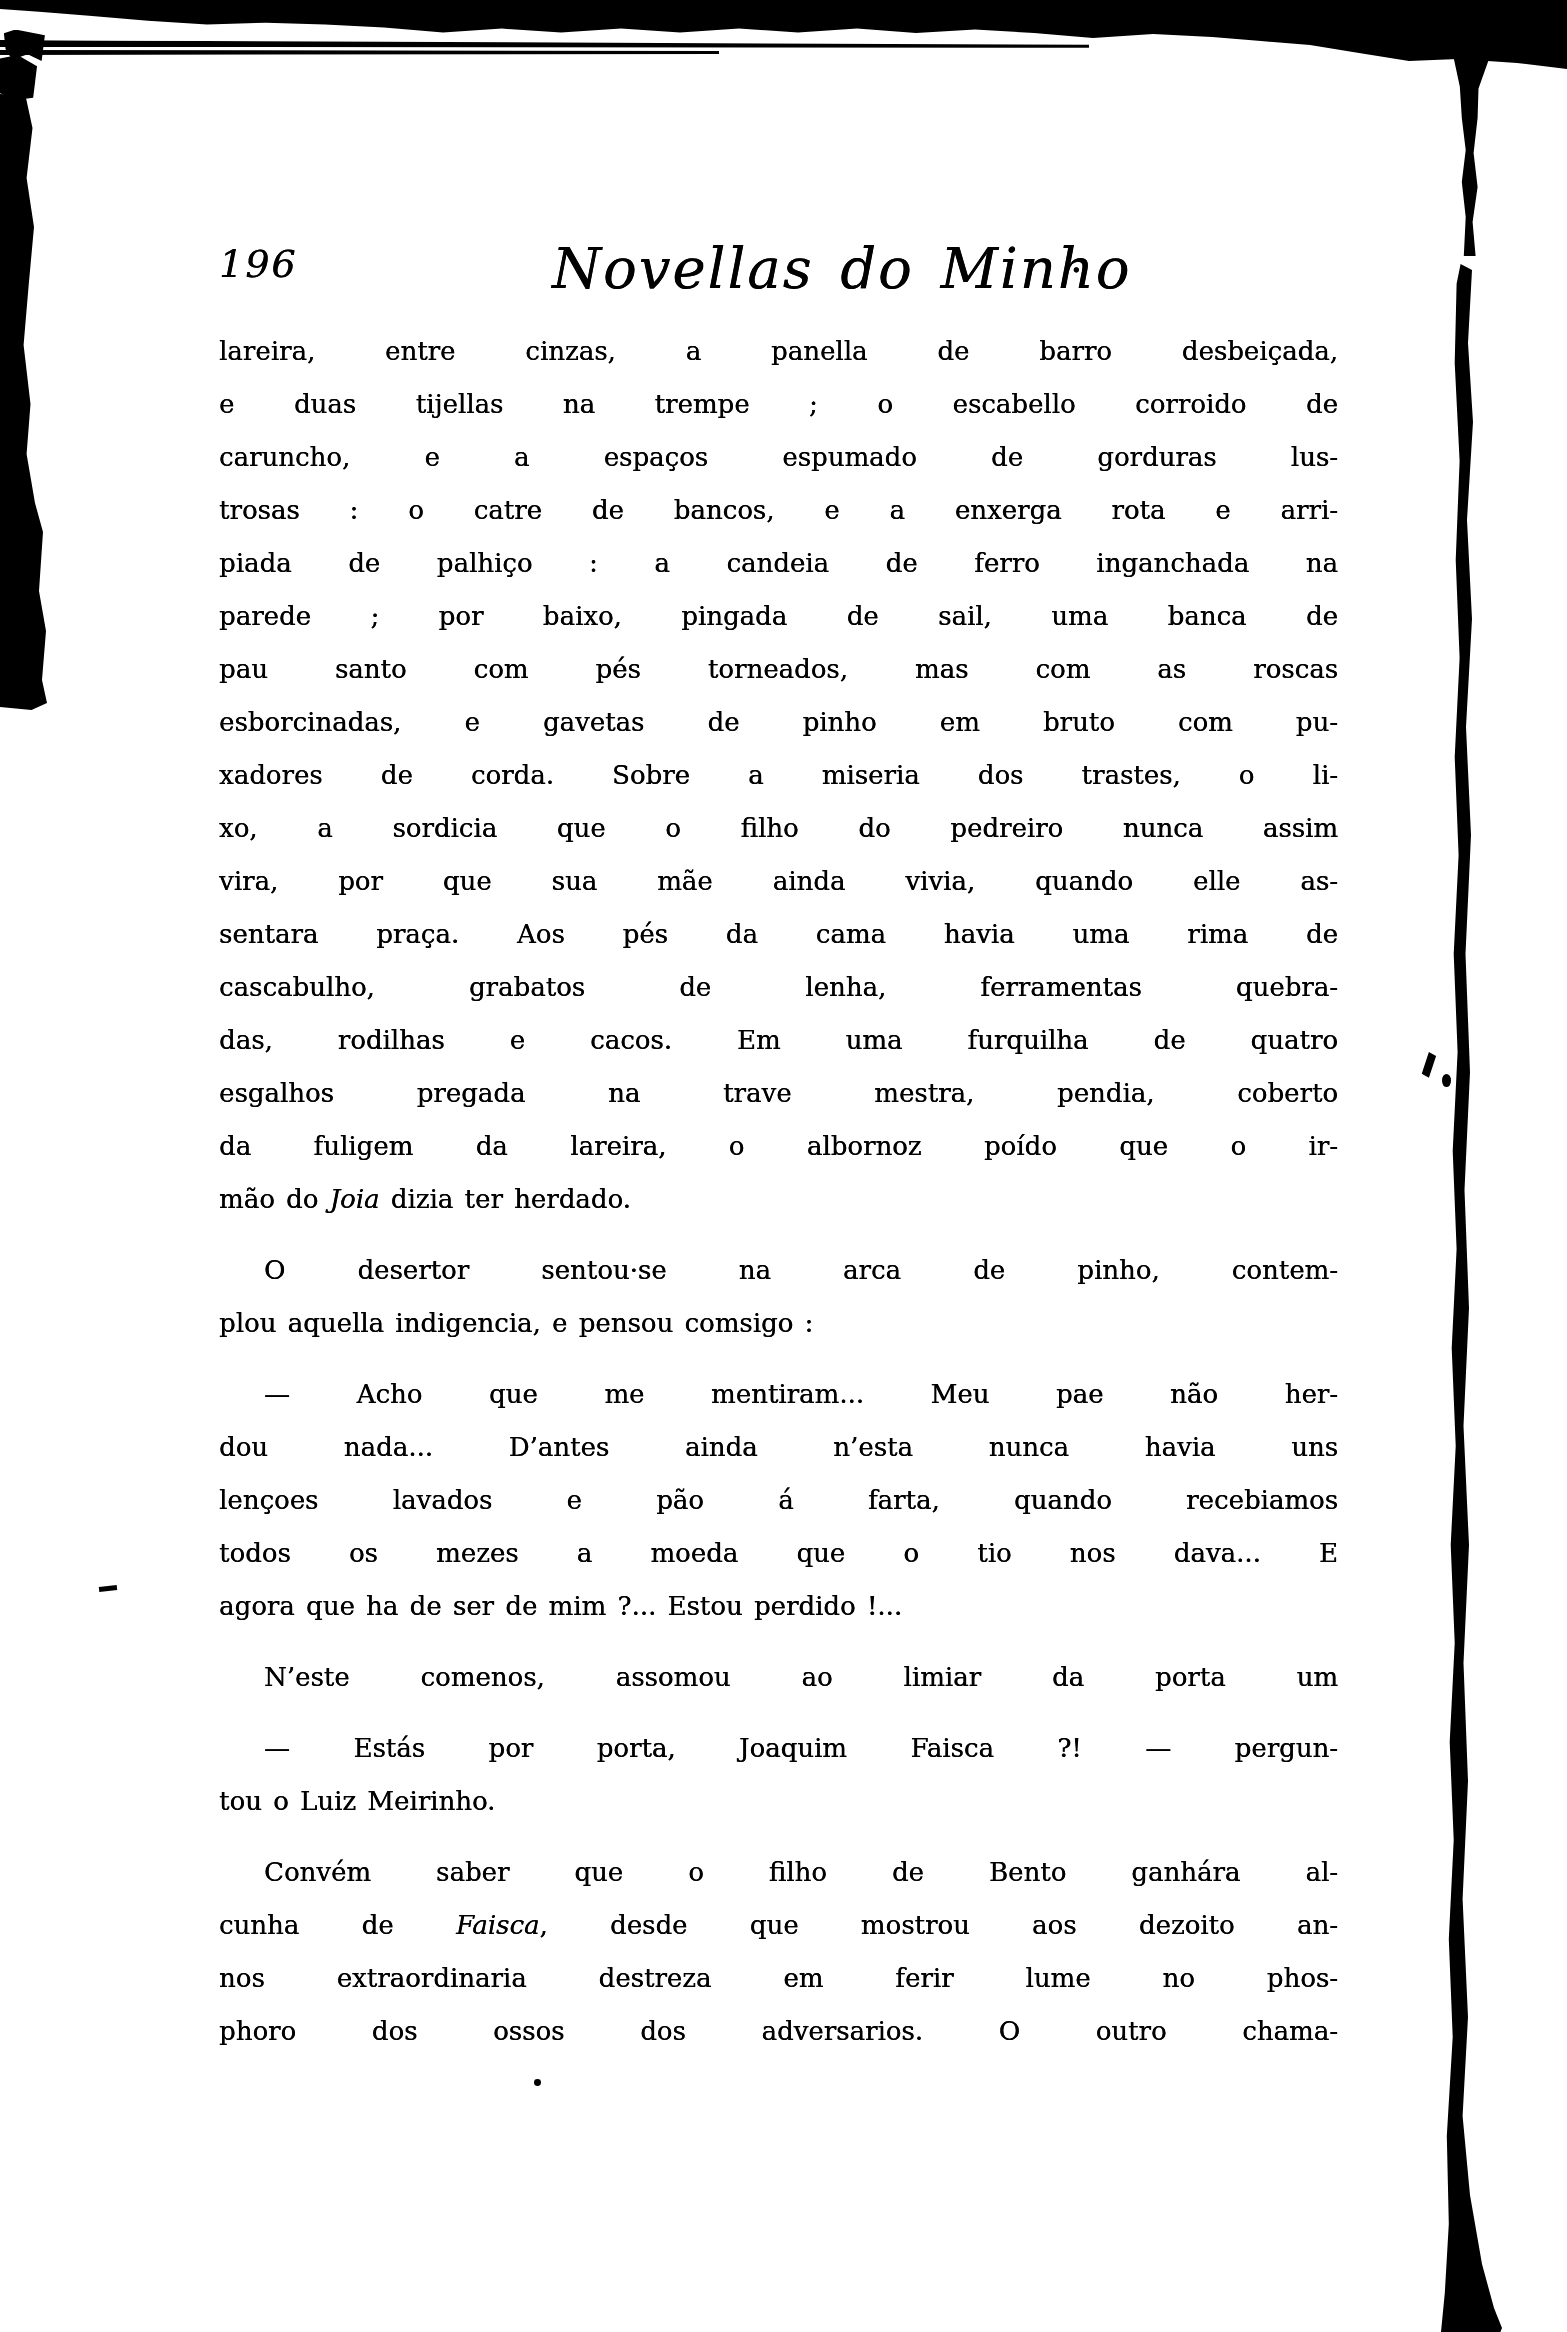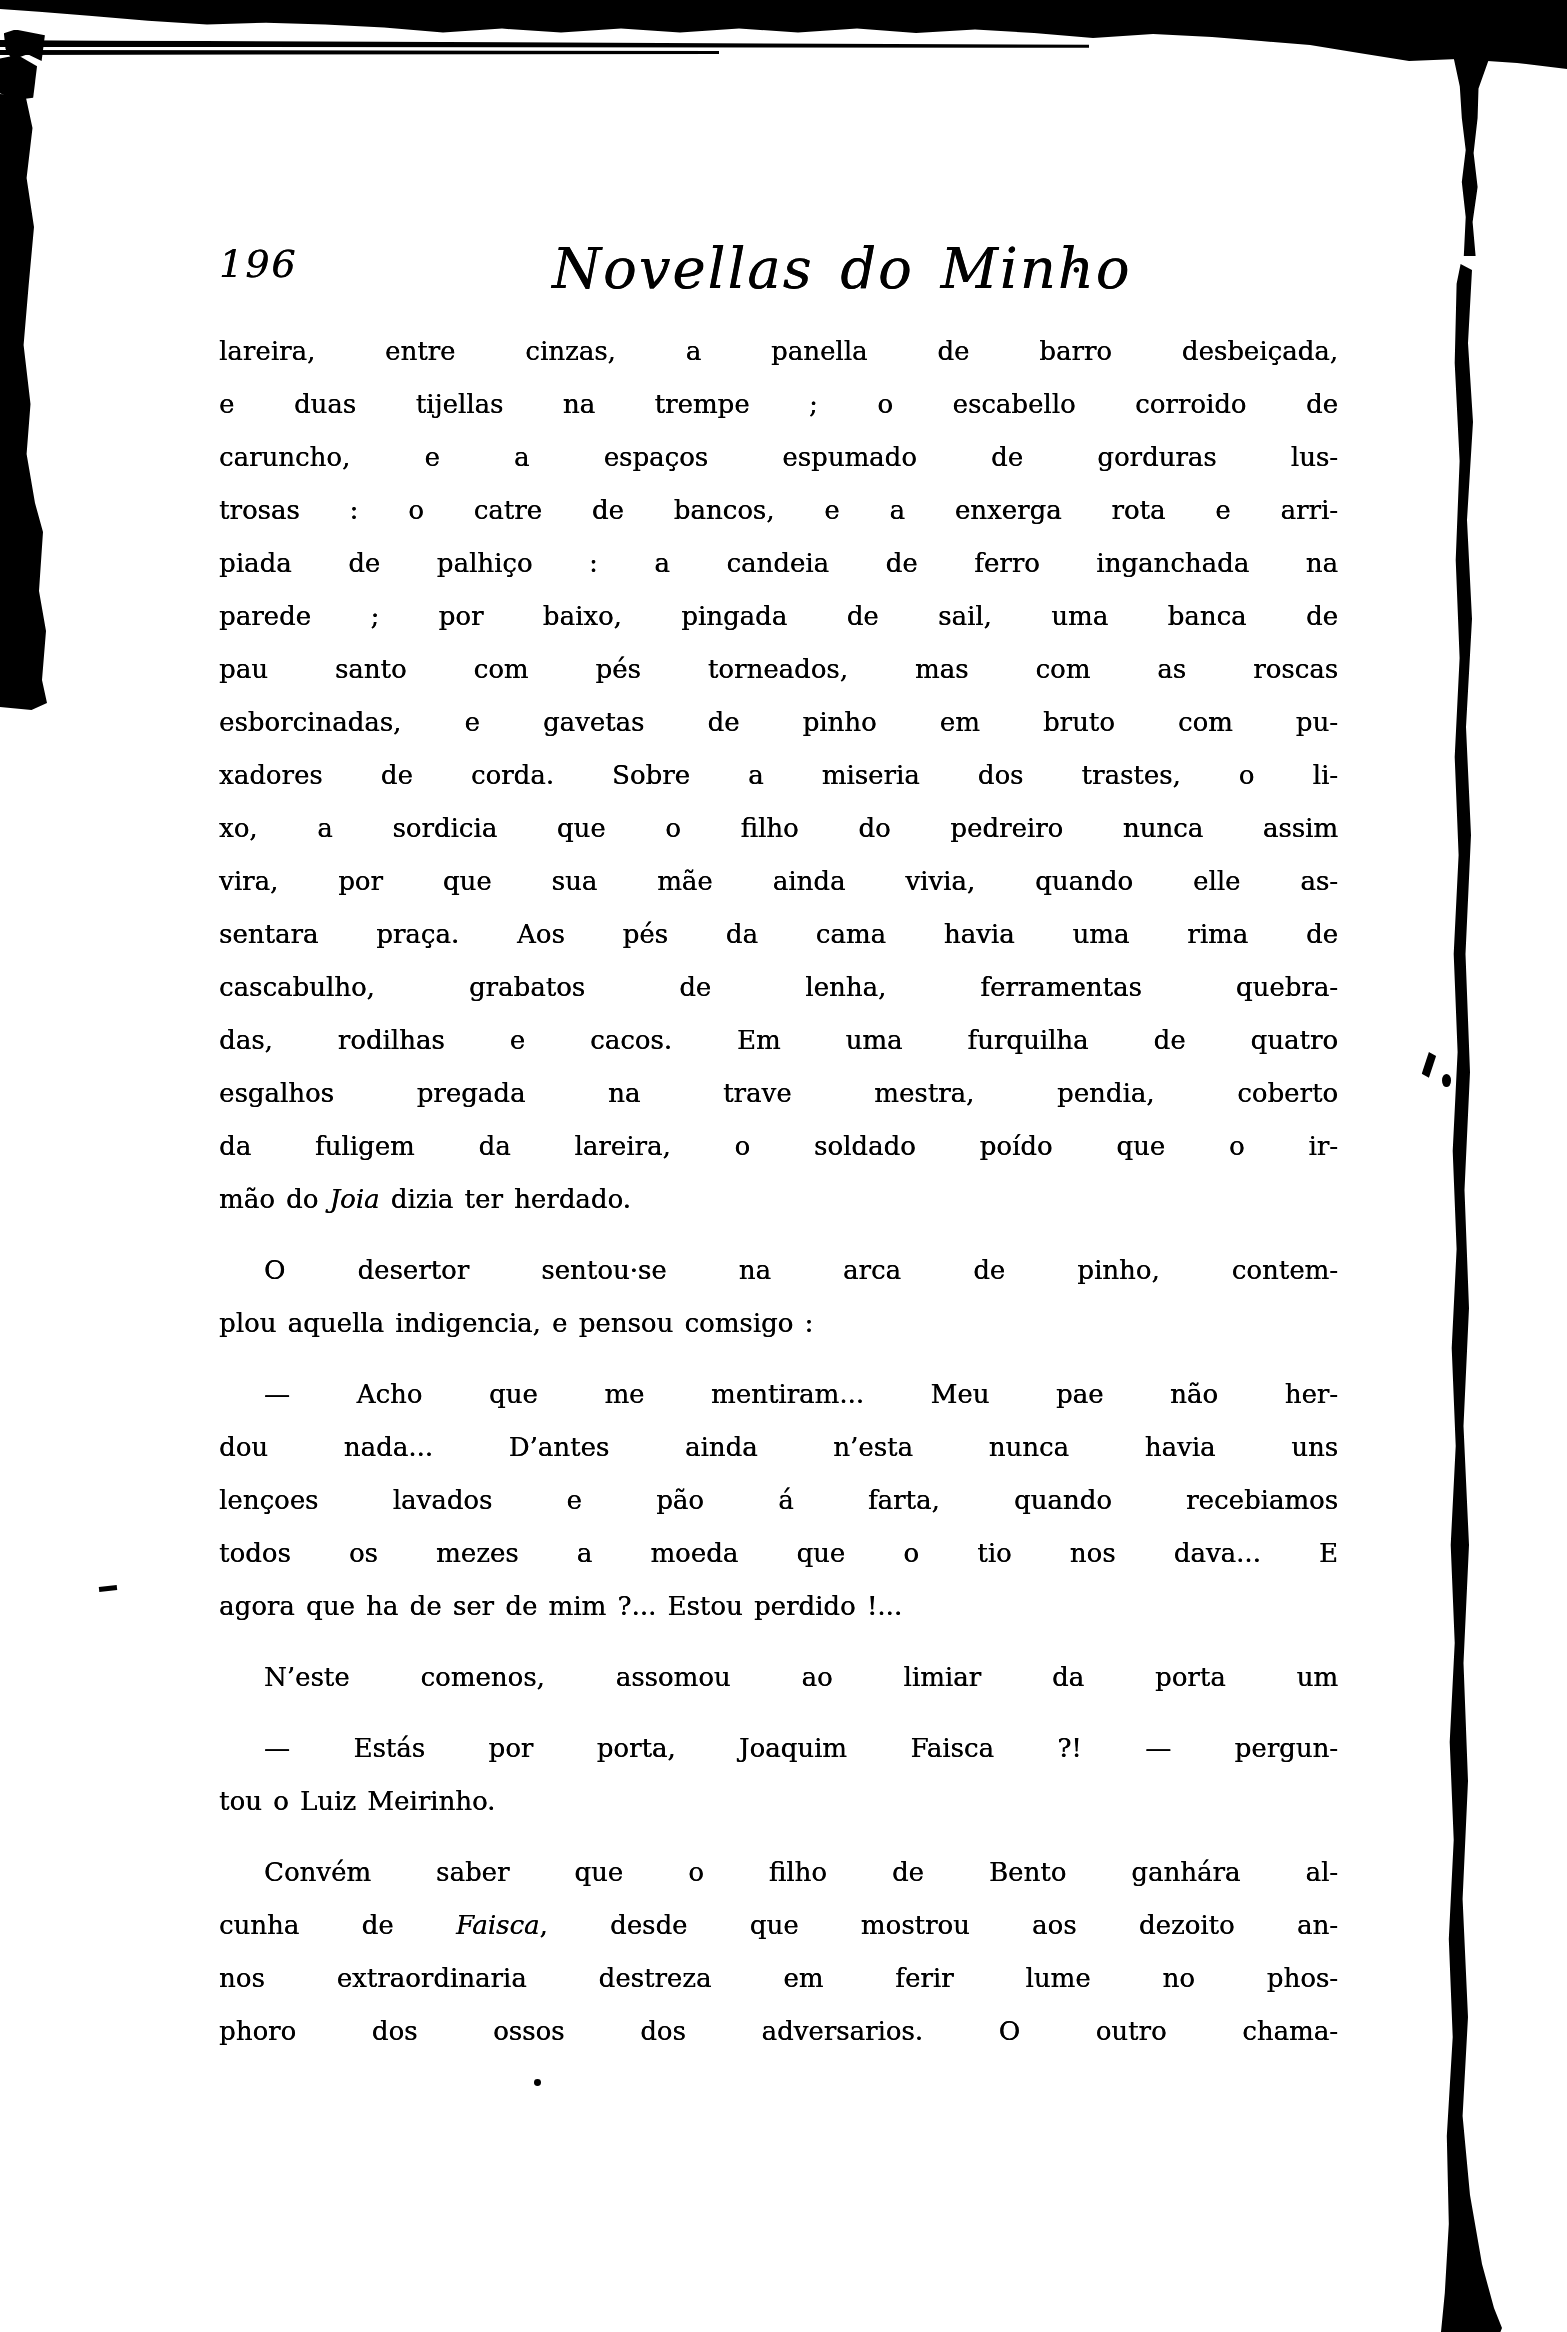--- a/index.html
+++ b/index.html
@@ -140,21 +140,21 @@
       <div class="line">parede ; por baixo, pingada de sail, uma banca de</div>
       <div class="line">pau santo com pés torneados, mas com as roscas</div>
       <div class="line">esborcinadas, e gavetas de pinho em bruto com pu-</div>
       <div class="line">xadores de corda. Sobre a miseria dos trastes, o li-</div>
       <div class="line">xo, a sordicia que o filho do pedreiro nunca assim</div>
       <div class="line">vira, por que sua mãe ainda vivia, quando elle as-</div>
       <div class="line">sentara praça. Aos pés da cama havia uma rima de</div>
       <div class="line">cascabulho, grabatos de lenha, ferramentas quebra-</div>
       <div class="line">das, rodilhas e cacos. Em uma furquilha de quatro</div>
       <div class="line">esgalhos pregada na trave mestra, pendia, coberto</div>
-      <div class="line">da fuligem da lareira, o soldado poído que o ir-</div>
+      <div class="line">da fuligem da lareira, o albornoz poído que o ir-</div>
       <div class="line para-end">mão do <i>Joia</i> dizia ter herdado.</div>
       <div class="line indent">O desertor sentou·se na arca de pinho, contem-</div>
       <div class="line para-end">plou aquella indigencia, e pensou comsigo :</div>
       <div class="line indent">— Acho que me mentiram... Meu pae não her-</div>
       <div class="line">dou nada... D’antes ainda n’esta nunca havia uns</div>
       <div class="line">lençoes lavados e pão á farta, quando recebiamos</div>
       <div class="line">todos os mezes a moeda que o tio nos dava... E</div>
       <div class="line para-end">agora que ha de ser de mim ?... Estou perdido !...</div>
       <div class="line indent">N’este comenos, assomou ao limiar da porta um</div>
       <div class="line indent">— Estás por porta, Joaquim Faisca ?! — pergun-</div>

